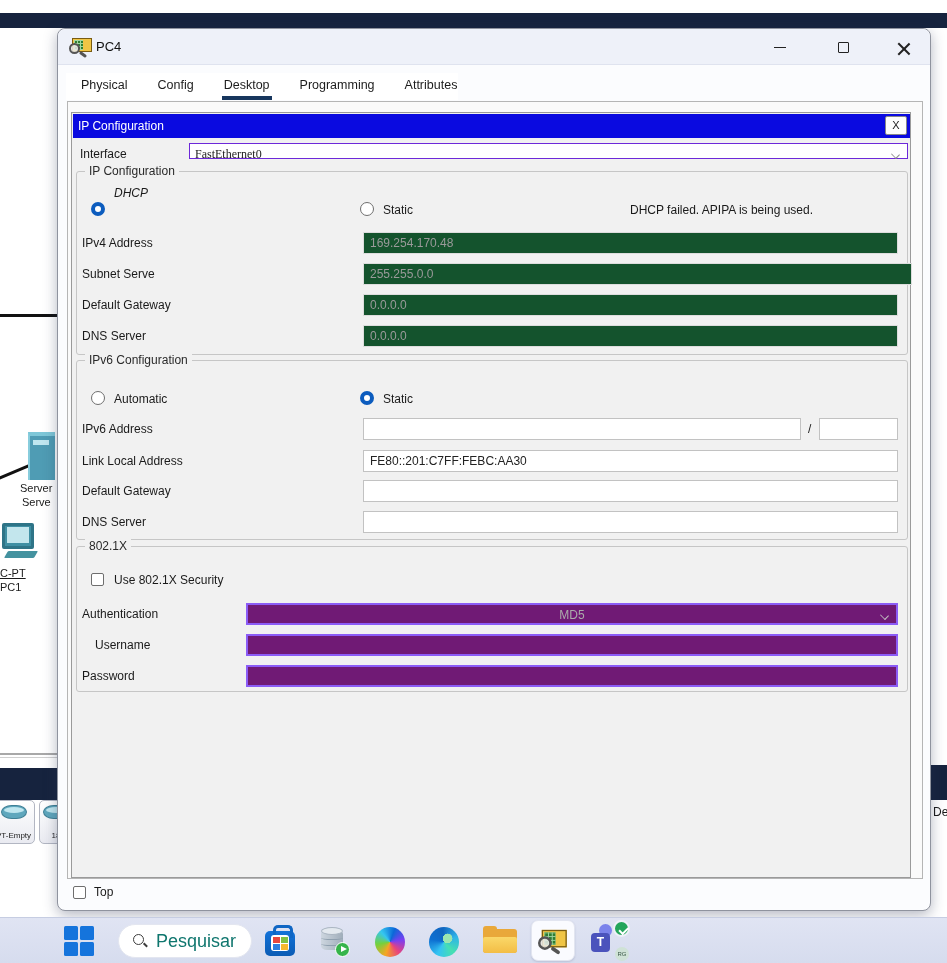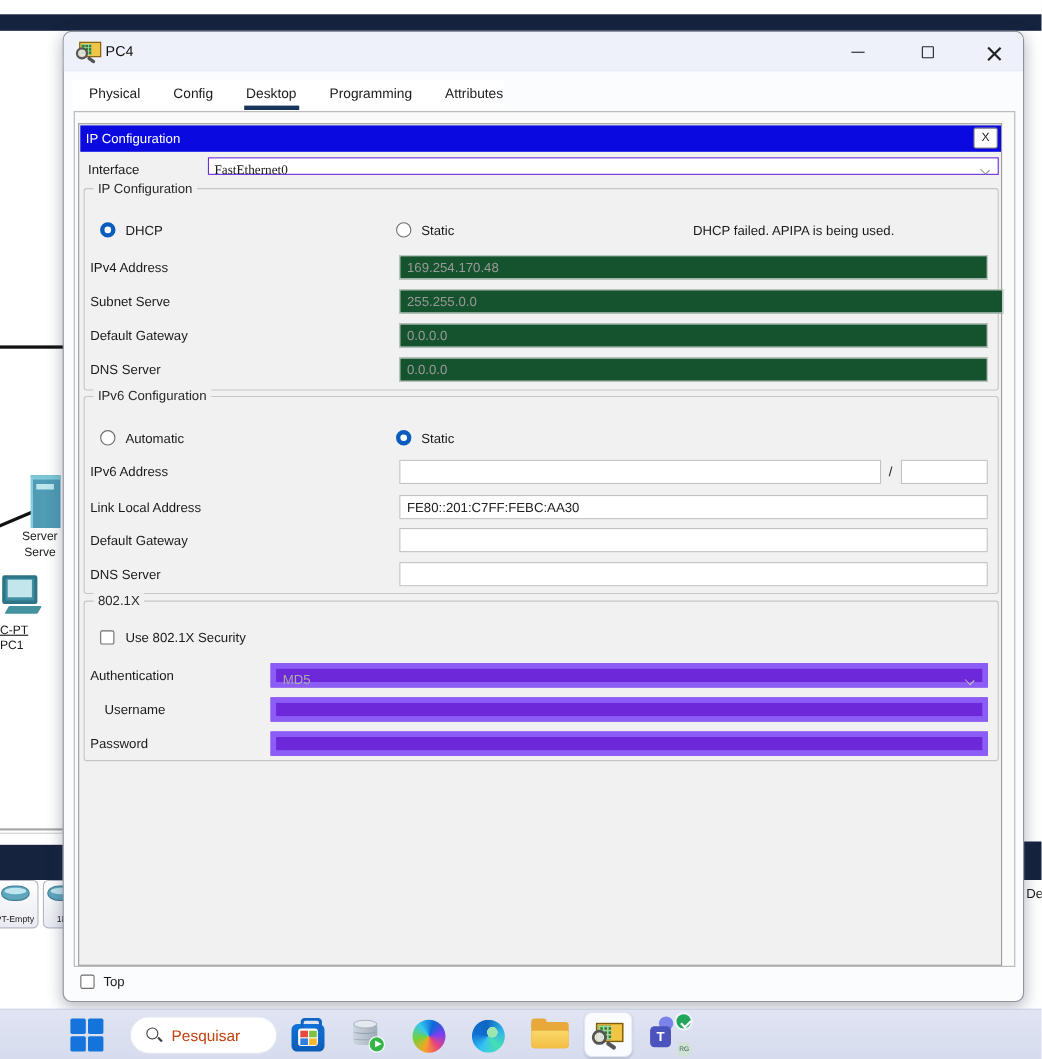--- a/index.html
+++ b/index.html
@@ -63,35 +63,35 @@
   .chev.dim { border-color:#c2c2c2; }
 
   .groupbox { left:4px; width:832px; border:1px solid #c6c6c6; border-radius:3px; }
   .legend { position:absolute; left:8px; top:-8px; background:#f1f1f1; padding:0 4px; font-size:12px; color:#2a2a2a; }
   .radio { position:absolute; width:14px; height:14px; border-radius:50%; background:#fff; border:1px solid #6f6f6f; }
   .radio.sel { border:4px solid #0c5cbe; }
   .rlabel { position:absolute; font-size:12px; color:#1a1a1a; }
   .txt { position:absolute; height:22px; font-size:12px; padding:0 6px; font-family:"Liberation Sans",sans-serif; }
   .txt.dis { background:#14532d; border:1px solid #dddddd; color:#9a9a9a; }
   .txt.en  { background:#ffffff; border:1px solid #c2c2c2; color:#222; }
-  .txt.dim2{ background:#6d28d9; border:5px solid #8b5cf6; color:#ababab; }
+  .txt.dim2{ background:#701a75; border:2px solid #8b5cf6; color:#ababab;text-align:center; }
   .checkbox { position:absolute; width:13px; height:13px; border:1px solid #6e6e6e; border-radius:2px; background:#fff; }
   .sep { position:absolute; font-size:12px; color:#1a1a1a; }
   #top-check { left:15px; top:857px; } #top-label { left:36px; top:856px; }
 
   
   #taskbar { left:0; top:917px; width:947px; height:46px; background:linear-gradient(#e0e4f3,#d6dcee); border-top:1px solid #c6cde2; }
   .tb { position:absolute; top:7px; }
   .start-grid { width:31px; height:31px; display:grid; grid-template-columns:14px 14px; grid-template-rows:14px 14px; gap:2px; padding:1px; }
   .start-grid div { background:#1574dc; border-radius:1.5px; }
   #search-pill { left:118px; top:6px; width:134px; height:34px; background:#fff; border:1px solid #e3e6f0; border-radius:17px; display:flex; align-items:center; padding-left:14px; gap:9px; }
   .mag { position:relative; width:14px; height:14px; }
   .mag:before { content:""; position:absolute; left:0; top:0; width:9px; height:9px; border:1.8px solid #3c3c3c; border-radius:50%; }
   .mag:after { content:""; position:absolute; left:10px; top:10px; width:5px; height:1.8px; background:#3c3c3c; transform:rotate(45deg); }
-  #search-text { font-size:14px; color:#c2410c; }
+  #search-text { font-size:18px; color:#0f766e; }
   .store { width:30px; height:25px; background:linear-gradient(#1272d9,#0b5cb4); border-radius:5px; position:relative; margin-top:6px; }
   .store:before { content:""; position:absolute; left:8px; top:-6px; width:14px; height:10px; border:3px solid #0f66c4; border-bottom:none; border-radius:5px 5px 0 0; }
   .store-in { position:absolute; left:6px; top:4px; width:18px; height:16px; background:#fff; border-radius:3px; display:grid; grid-template-columns:7px 7px; grid-template-rows:6px 6px; gap:1px; padding:1.5px; }
   .db { position:relative; width:26px; height:28px; margin-top:2px; }
   .db-body { position:absolute; left:1px; top:3px; width:22px; height:20px; background:linear-gradient(90deg,#cdd6df,#9fadba); border-radius:6px/4px; }
   .db-top { position:absolute; left:1px; top:0px; width:22px; height:8px; background:#e3e9ef; border-radius:50%; border:1px solid #aab6c2; }
   .db-line { position:absolute; left:1px; width:22px; height:4px; border-radius:50%; border-bottom:1px solid #8fa0af; }
   .db-play { position:absolute; right:-4px; bottom:-2px; width:15px; height:15px; background:#35b44a; border:1.5px solid #fff; border-radius:50%; }
   .db-play:before { content:""; position:absolute; left:5px; top:3.2px; border-left:6px solid #fff; border-top:3.5px solid transparent; border-bottom:3.5px solid transparent; }
   .copilot { width:30px; height:30px; border-radius:50%; background:conic-gradient(from 20deg,#0b68d8,#7a3ff2,#e8447c,#f5a623,#73d13d,#35c7f0,#0b68d8); margin-top:2px; }
@@ -184,21 +184,21 @@
 
       <div id="iface-label" class="abs fld-label">Interface</div>
       <div id="iface-select" class="abs">
         <span>FastEthernet0</span>
         <div class="chev"></div>
       </div>
 
       <div class="abs groupbox" style="top:58px; height:184px;">
         <div class="legend">IP Configuration</div>
         <div class="radio sel" style="left:14px; top:30px;"></div>
-        <div class="rlabel" style="left:37px; top:31px;">DHCP</div>
+        <div class="rlabel" style="left:37px; top:14px;font-style:italic;">DHCP</div>
         <div class="radio" style="left:283px; top:30px;"></div>
         <div class="rlabel" style="left:306px; top:31px;">Static</div>
         <div class="rlabel" style="left:553px; top:31px;">DHCP failed. APIPA is being used.</div>
 
         <div class="fld-label abs" style="left:5px; top:64px;">IPv4 Address</div>
         <input class="txt dis abs" style="left: 286px; top: 60px; width: 535px;" readonly="" value="169.254.170.48">
         <div class="fld-label abs" style="left:5px; top:95px;">Subnet Serve</div>
         <input class="txt dis abs" style="left: 286px; top: 91px; width: 549px;" readonly="" value="255.255.0.0">
         <div class="fld-label abs" style="left:5px; top:126px;">Default Gateway</div>
         <input class="txt dis abs" style="left: 286px; top: 122px; width: 535px;" readonly="" value="0.0.0.0">

